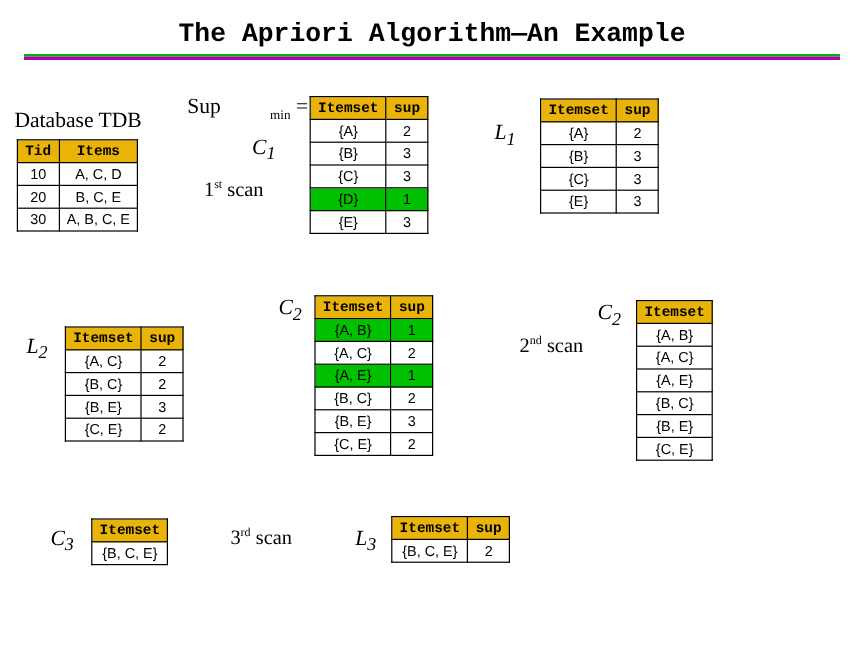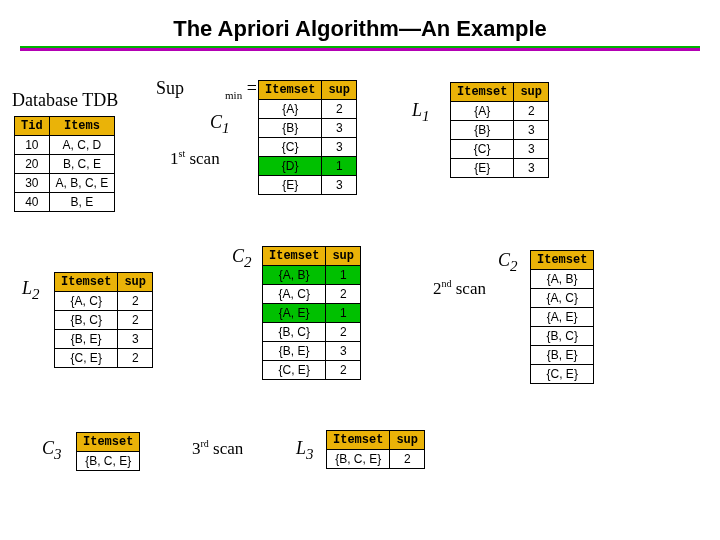--- a/index.html
+++ b/index.html
@@ -7,21 +7,21 @@
     padding: 10px;
     font-family: "Times New Roman", serif;
     font-size: 13px;
     width: 720px;
     height: 540px;
     box-sizing: border-box;
     position: relative;
     background: #fff;
   }
   .title {
-    font-family: Liberation Sans, sans-serif;
+    font-family: Liberation Mono, monospace;
     font-weight: bold;
     font-size: 22px;
     text-align: center;
     margin: 6px 0 4px 0;
   }
   .rule {
     height: 3px;
     background: linear-gradient(to right, #b300b3, #b300b3);
     border-top: 2px solid #00b300;
     margin: 0 10px 10px 10px;
@@ -65,24 +65,20 @@
         <td>A, C, D</td>
       </tr>
   <tr>
         <td>20</td>
         <td>B, C, E</td>
       </tr>
   <tr>
         <td>30</td>
         <td>A, B, C, E</td>
       </tr>
-  <tr>
-        <td>40</td>
-        <td>B, E</td>
-      </tr>
 </tbody>
   </table>
 
 <div class="abs caplabel" style="left:210px; top:112px;text-align:center;">
   <span>C</span><sub>1</sub>
 </div>
 
 <div class="abs scanlabel" style="left:170px; top:148px;">
   <span>1</span><sup>st</sup><span> scan</span>
 </div>

